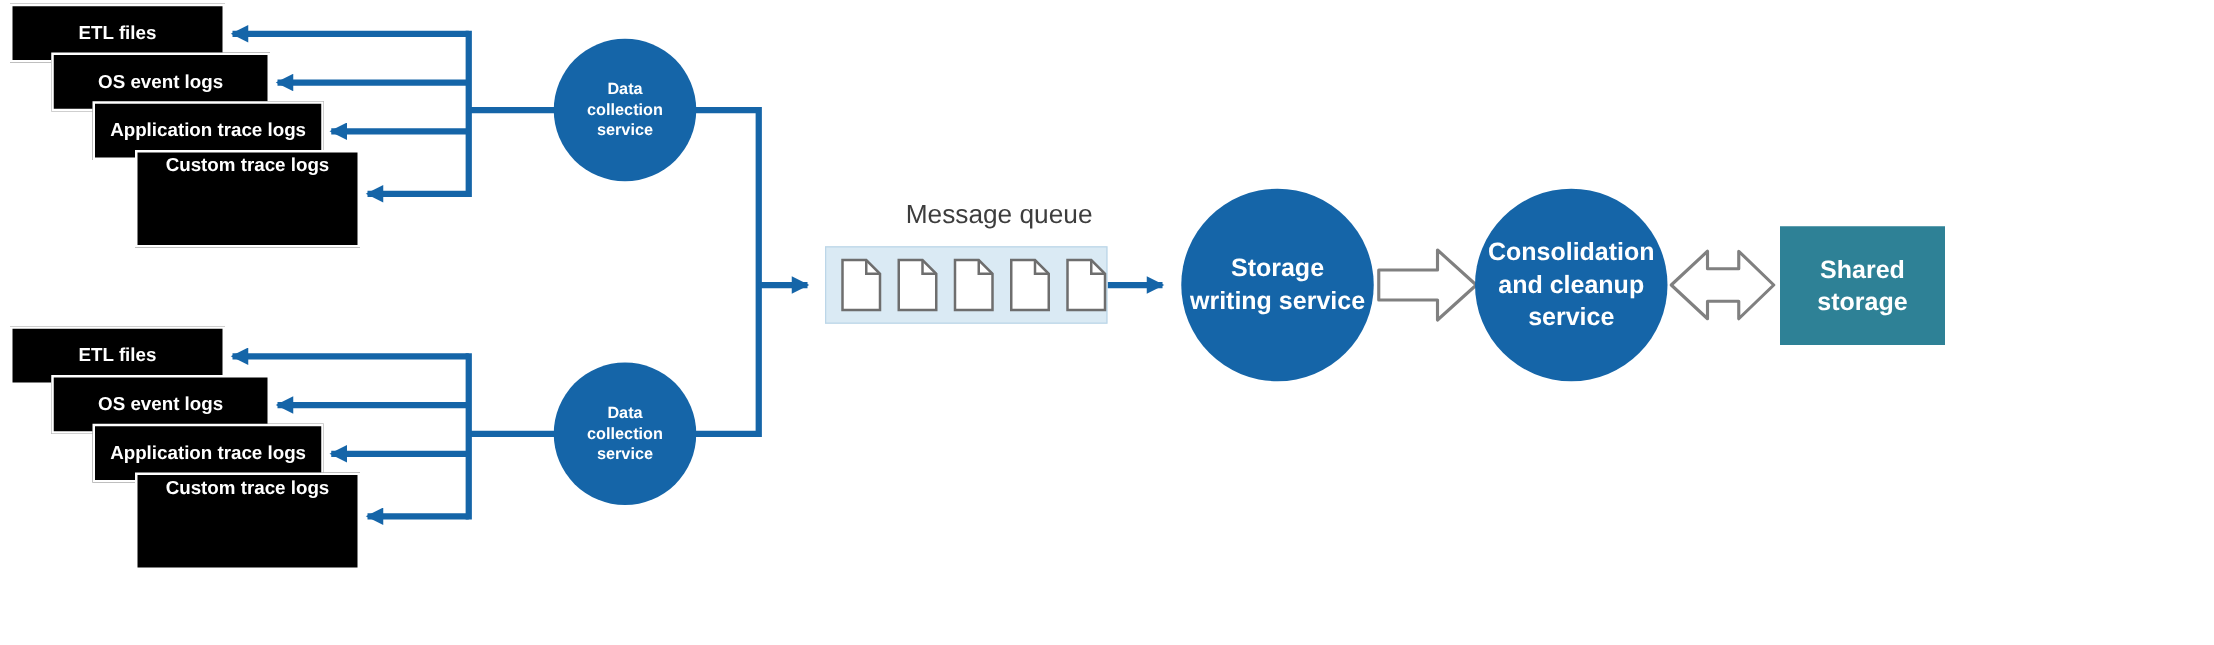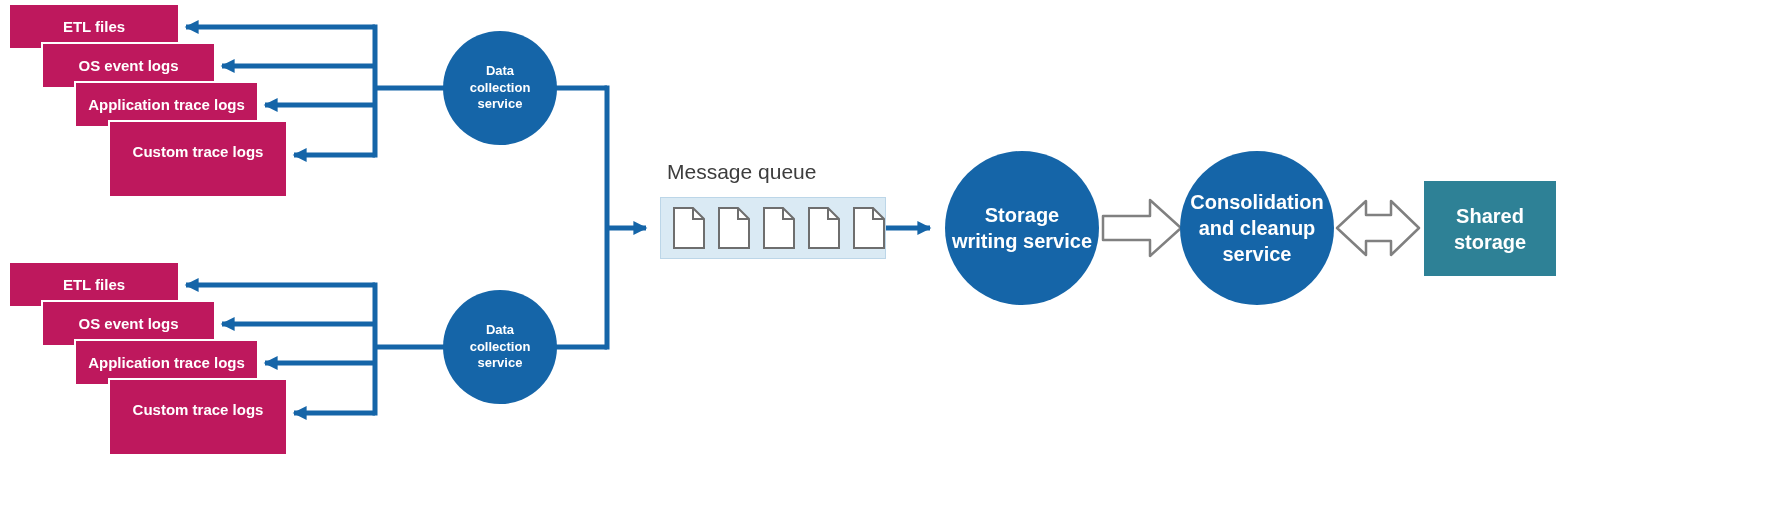--- a/index.html
+++ b/index.html
@@ -1,46 +1,46 @@
 <!DOCTYPE html>
 <html><head>
 <meta charset="utf-8">
 <style>
   html,body{margin:0;padding:0;background:#ffffff;font-family:"Liberation Sans",sans-serif;}
   .stage{position:relative;width:1771px;height:516px;background:#ffffff;overflow:hidden;}
   svg.wires{position:absolute;left:0;top:0;pointer-events:none;}
 
   .src-box{
     position:absolute;box-sizing:border-box;
-    background:#be185d;color:#ffffff;
+    background:#000000;color:#ffffff;
     border:2px solid #ffffff;
     font-size:15px;font-weight:700;
     display:flex;align-items:center;justify-content:center;
     text-align:center;line-height:1.2;
   }
-  .src-box.tall{align-items:flex-start;padding-top:21px;}
+  .src-box.tall{align-items:flex-start;padding-top:2px;}
 
   .circle{
     position:absolute;border-radius:50%;
     background:#1565a8;color:#ffffff;
     display:flex;align-items:center;justify-content:center;
     text-align:center;white-space:pre-line;font-weight:700;
   }
   .circle.small{width:114px;height:114px;font-size:13px;line-height:1.3;}
   .circle.big{width:154px;height:154px;font-size:20px;line-height:1.3;}
 
   .queue{
     position:absolute;left:660px;top:197px;width:226px;height:62px;
     background:#daeaf4;border:1px solid #bcd6e8;box-sizing:border-box;
     display:flex;align-items:center;justify-content:flex-start;
     gap:11px;padding-left:11px;
   }
   .queue-label{
-    position:absolute;left:667px;top:160px;width:226px;
-    text-align:left;font-size:21px;color:#3d3d3d;font-weight:400;
+    position:absolute;left:648px;top:160px;width:226px;
+    text-align:right;font-size:21px;color:#3d3d3d;font-weight:400;
   }
   .doc{flex:0 0 auto;display:block;}
 
   .storage-box{
     position:absolute;left:1424px;top:181px;width:132px;height:95px;
     background:#2e8196;color:#ffffff;
     display:flex;align-items:center;justify-content:center;
     text-align:center;white-space:pre-line;
     font-size:20px;font-weight:700;line-height:1.3;
   }

